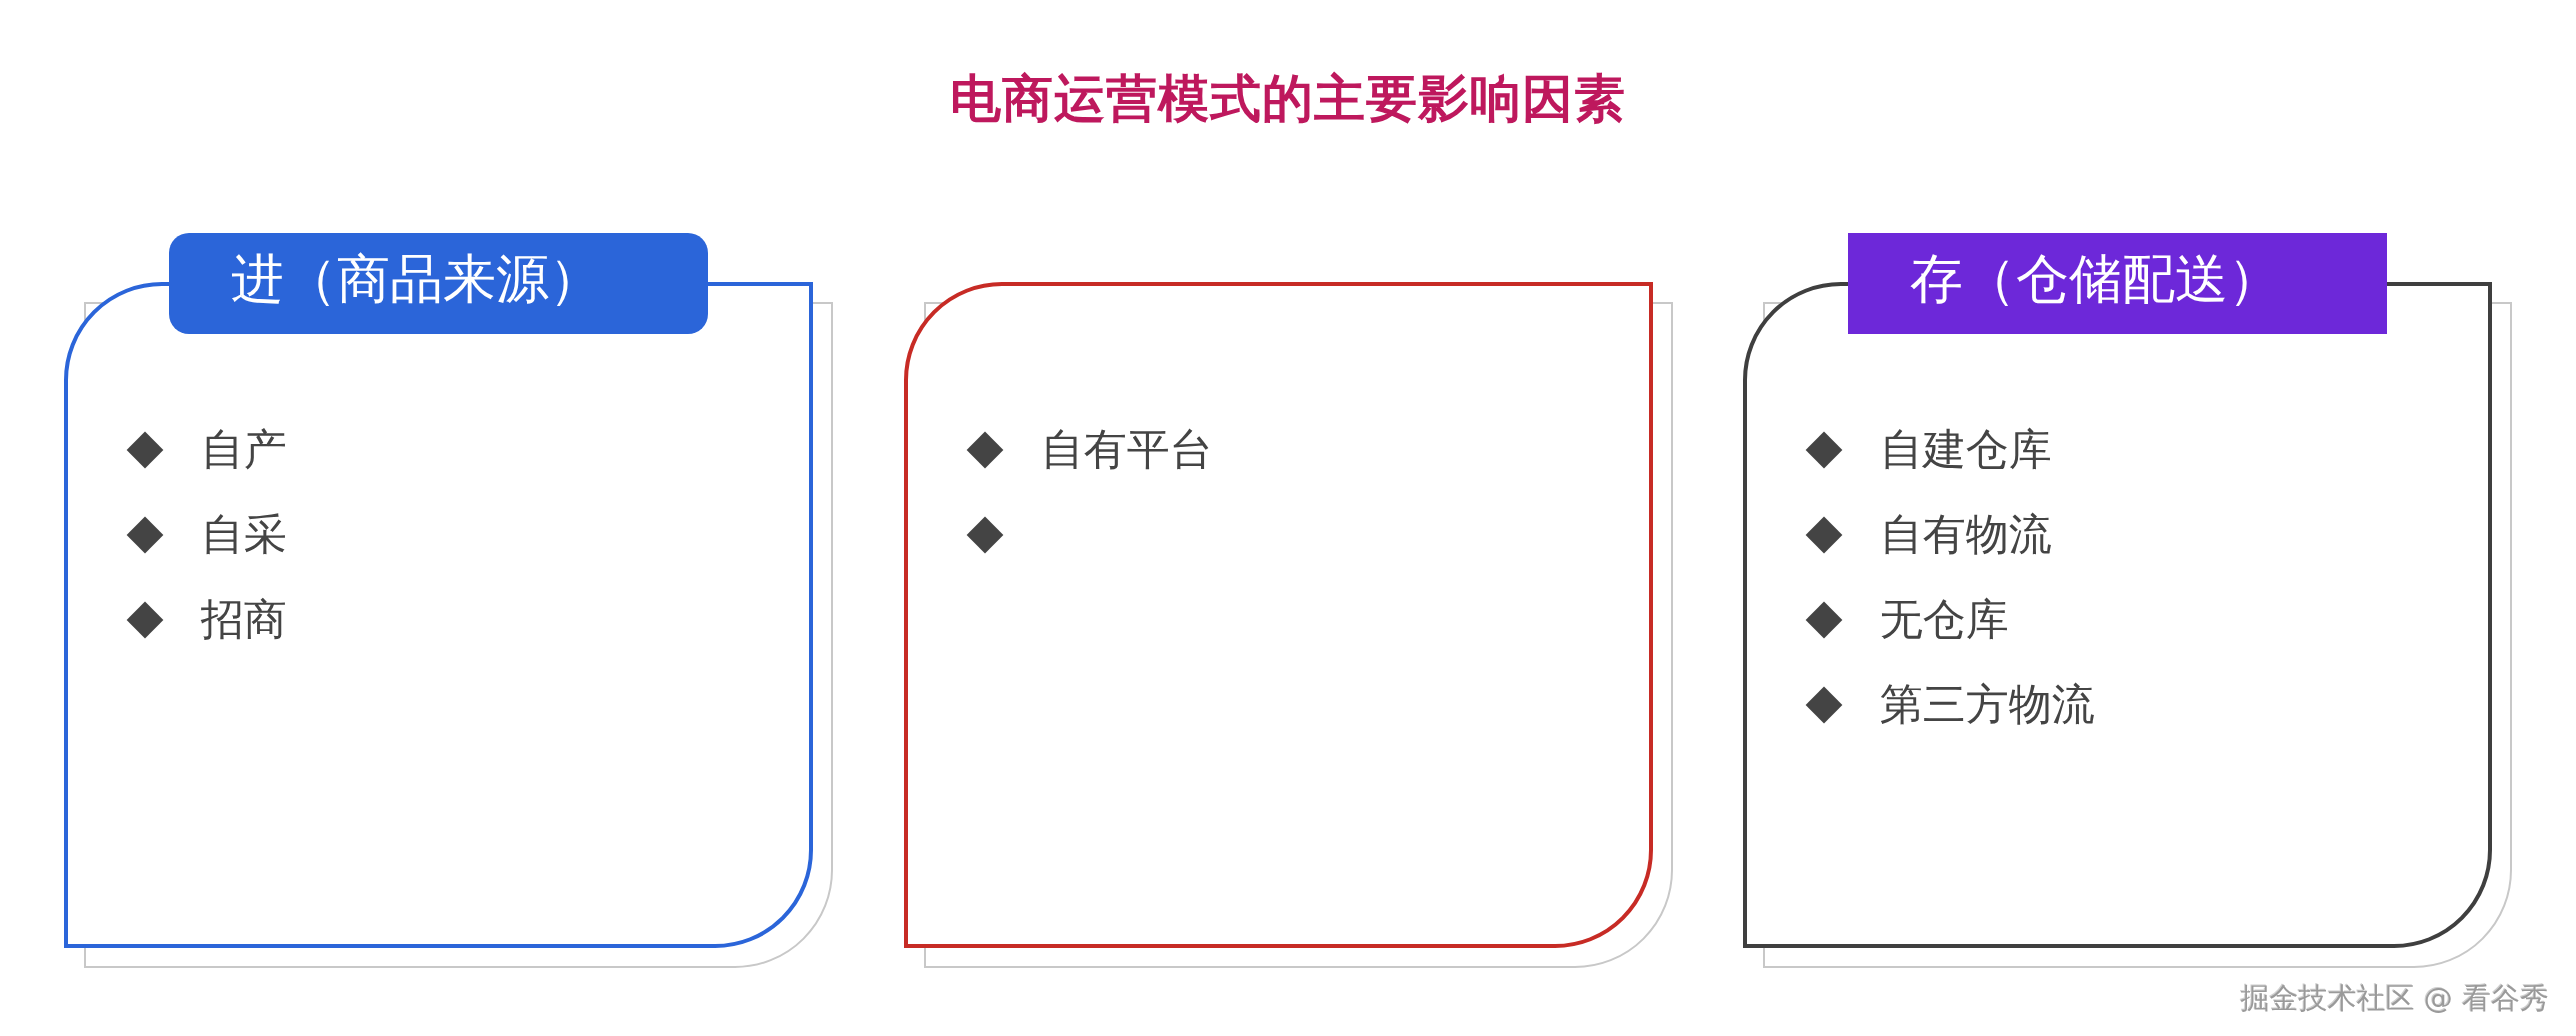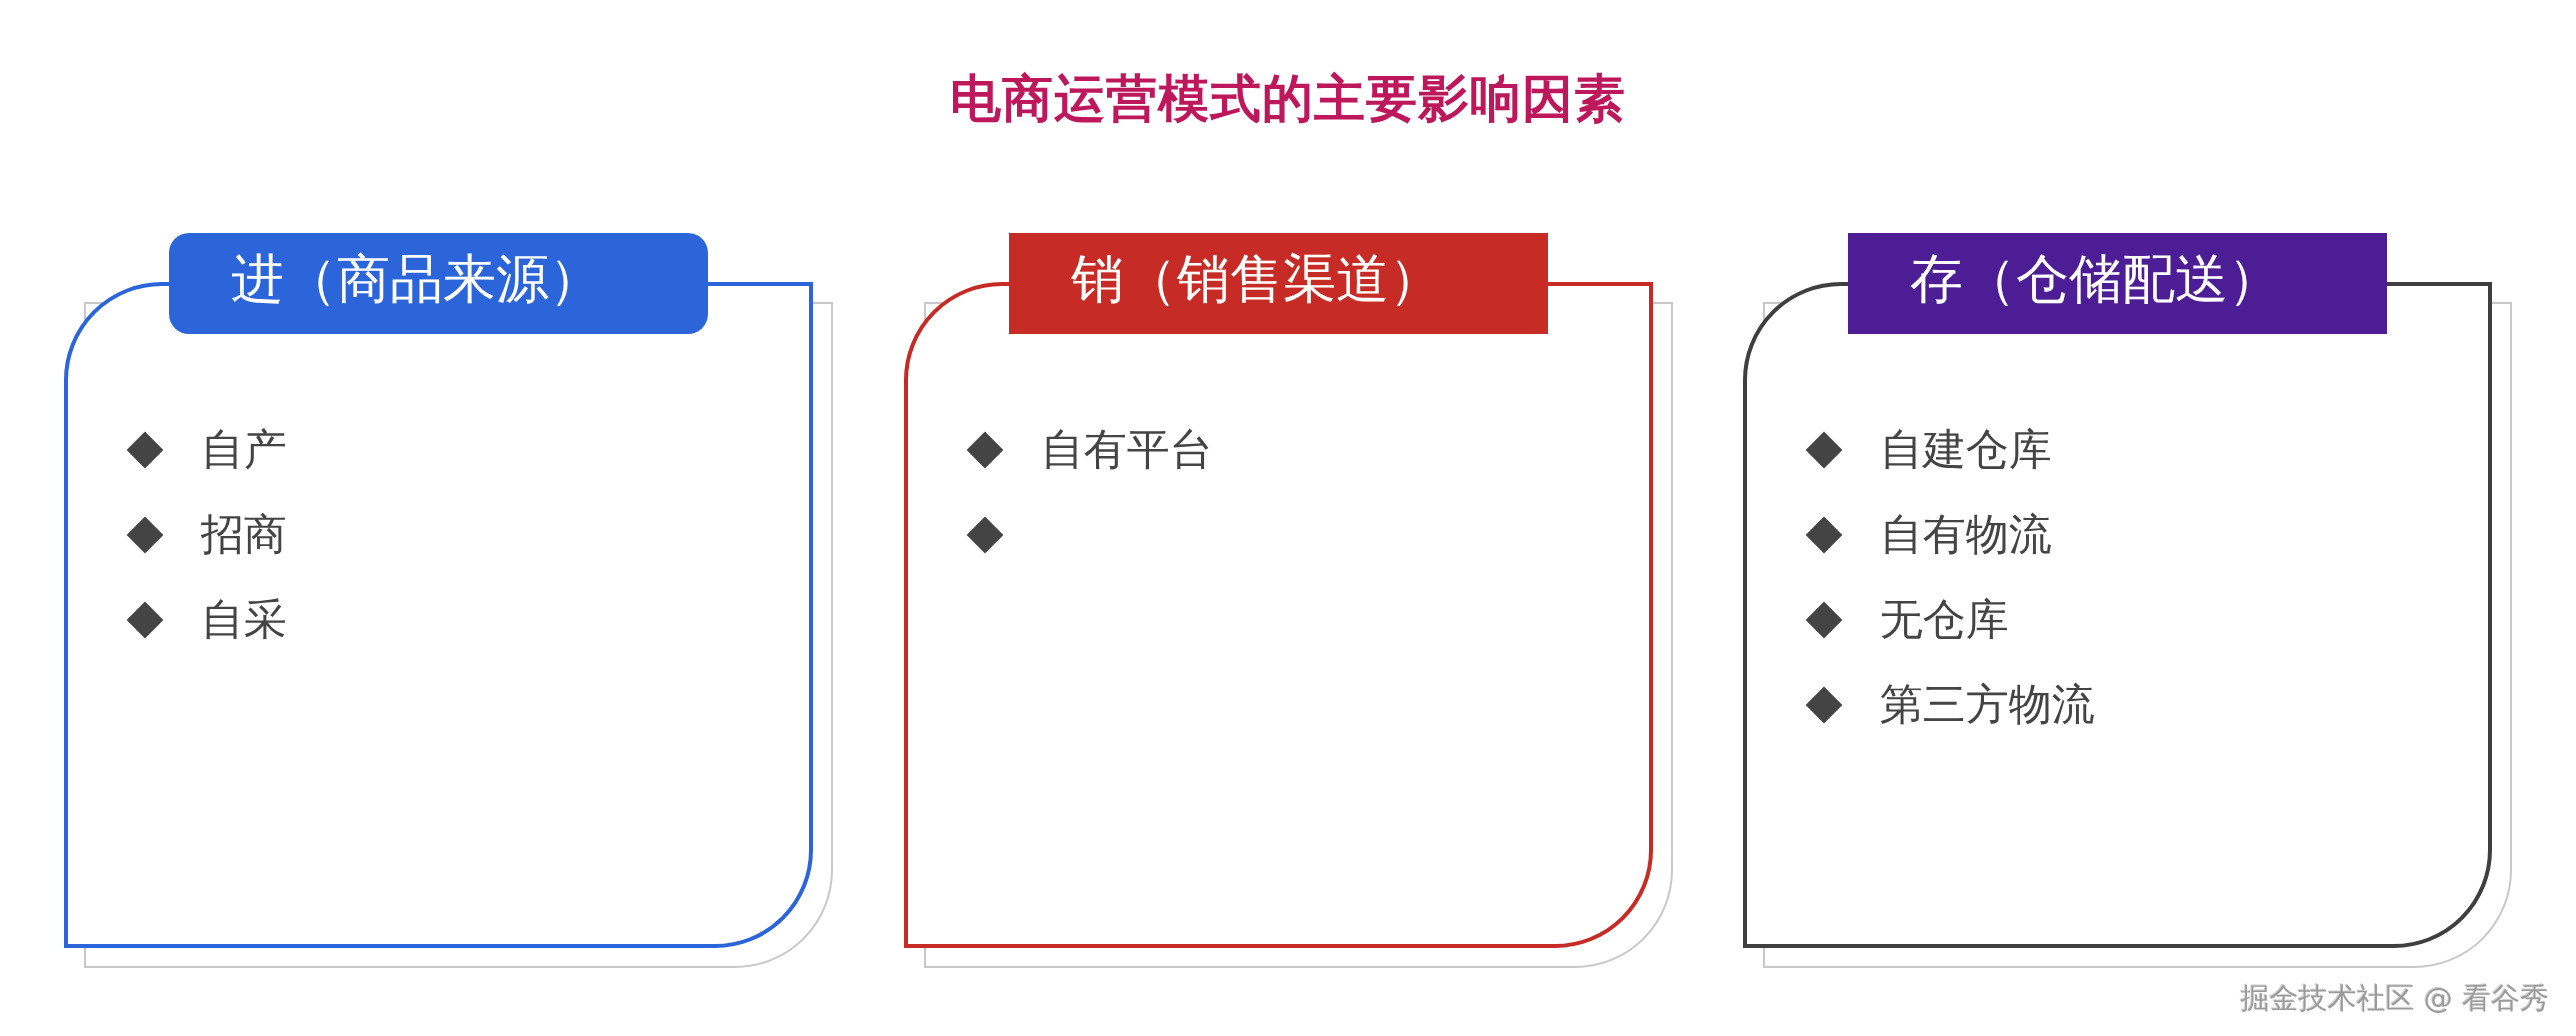--- a/index.html
+++ b/index.html
@@ -114,48 +114,47 @@
   <div class="card-shadow"></div>
   <div class="card-frame" style="border-color: rgb(43, 101, 217);"></div>
   <div class="card-header" style="background-color: rgb(43, 101, 217); border-radius: 20px;">进（商品来源）</div>
   <ul class="card-list">
     <li class="card-item">
         <span class="diamond"></span>
         <span>自产</span>
       </li>
     <li class="card-item">
         <span class="diamond"></span>
-        <span>招商</span>
+        <span>自采</span>
       </li>
     <li class="card-item">
         <span class="diamond"></span>
-        <span>自采</span>
+        <span>招商</span>
       </li>
   </ul>
 </div>
 
 <div class="card" style="left:904px;">
   <div class="card-shadow"></div>
   <div class="card-frame" style="border-color: rgb(199, 43, 37);"></div>
-  <div class="card-header" style="background-color: rgb(199, 43, 37);">销（销售渠道）</div>
   <ul class="card-list">
     <li class="card-item">
         <span class="diamond"></span>
         <span>自有平台</span>
       </li>
     <li class="card-item">
         <span class="diamond"></span>
       </li>
   </ul>
 </div>
 
 <div class="card" style="left:1743px;">
   <div class="card-shadow"></div>
   <div class="card-frame" style="border-color: rgb(63, 63, 63);"></div>
-  <div class="card-header" style="background-color: #4c1d95;">存（仓储配送）</div>
+  <div class="card-header" style="background-color: #6d28d9;">存（仓储配送）</div>
   <ul class="card-list">
     <li class="card-item">
         <span class="diamond"></span>
         <span>自建仓库</span>
       </li>
     <li class="card-item">
         <span class="diamond"></span>
         <span>自有物流</span>
       </li>
     <li class="card-item">

